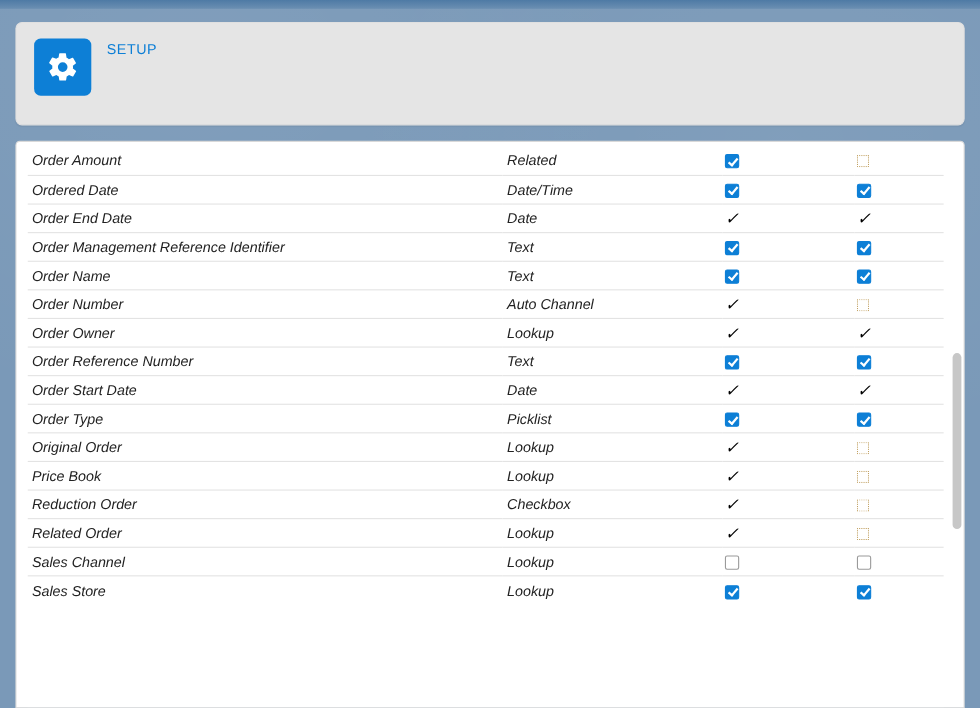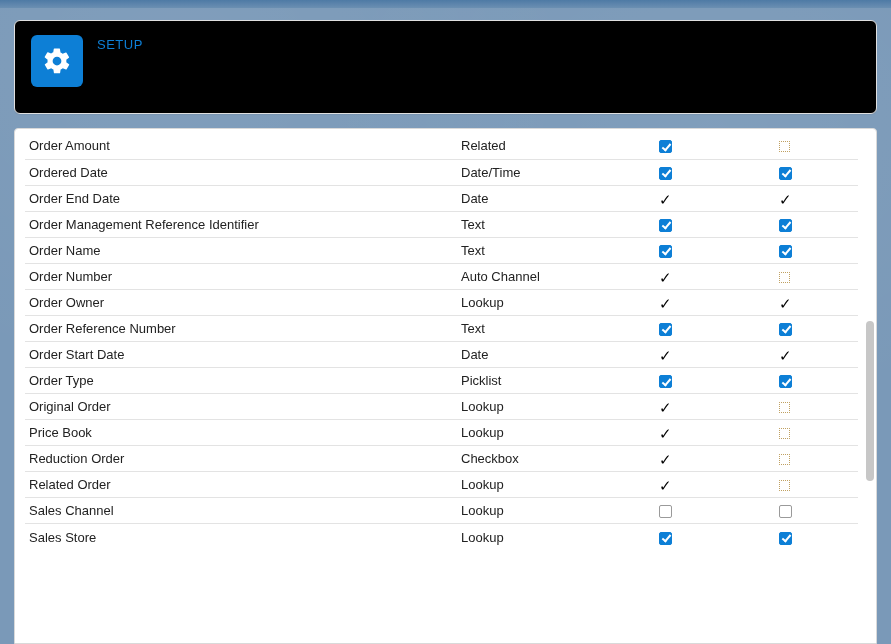--- a/index.html
+++ b/index.html
@@ -12,21 +12,21 @@
       radial-gradient(ellipse at 20% 10%, rgba(255,255,255,0.05) 0%, transparent 40%),
       radial-gradient(ellipse at 80% 20%, rgba(255,255,255,0.05) 0%, transparent 40%);
     position: relative;
   }
   .toptrim {
     height: 8px;
     background: linear-gradient(#4e7aa5,#6b8fb2);
   }
   .header-card {
     margin: 12px 14px 10px 14px;
-    background: #000000;
+    background: #e5e5e5;
     border-radius: 6px;
     border: 1px solid #e0e0e0;
     padding: 14px 16px 26px 16px;
     display: flex;
     align-items: flex-start;
     gap: 14px;
     box-shadow: 0 1px 1px rgba(0,0,0,0.05);
   }
   .gear-tile {
     width: 52px; height: 52px;
@@ -60,21 +60,21 @@
   }
   .scrollbar {
     position: absolute;
     right: 2px;
     top: 192px;
     width: 8px;
     height: 160px;
     background: #c7c7c7;
     border-radius: 4px;
   }
-  table { width: 100%; border-collapse: collapse; table-layout: fixed; }
+  table { width: 100%; border-collapse: collapse; table-layout: fixed; font-style: italic; }
   tr { border-top: 1px solid #e3e3e3; }
   tr:first-child { border-top: none; }
   td { padding: 5px 4px 5px 4px; vertical-align: middle; height: 26px; color: #222; }
   td.label { padding-left: 4px; }
   td.type  { }
   td.c1, td.c2 { text-align: left; padding-left: 2px; }
   col.col-label { width: 432px; }
   col.col-type  { width: 200px; }
   col.col-c1    { width: 120px; }
   col.col-c2    { width: auto; }

